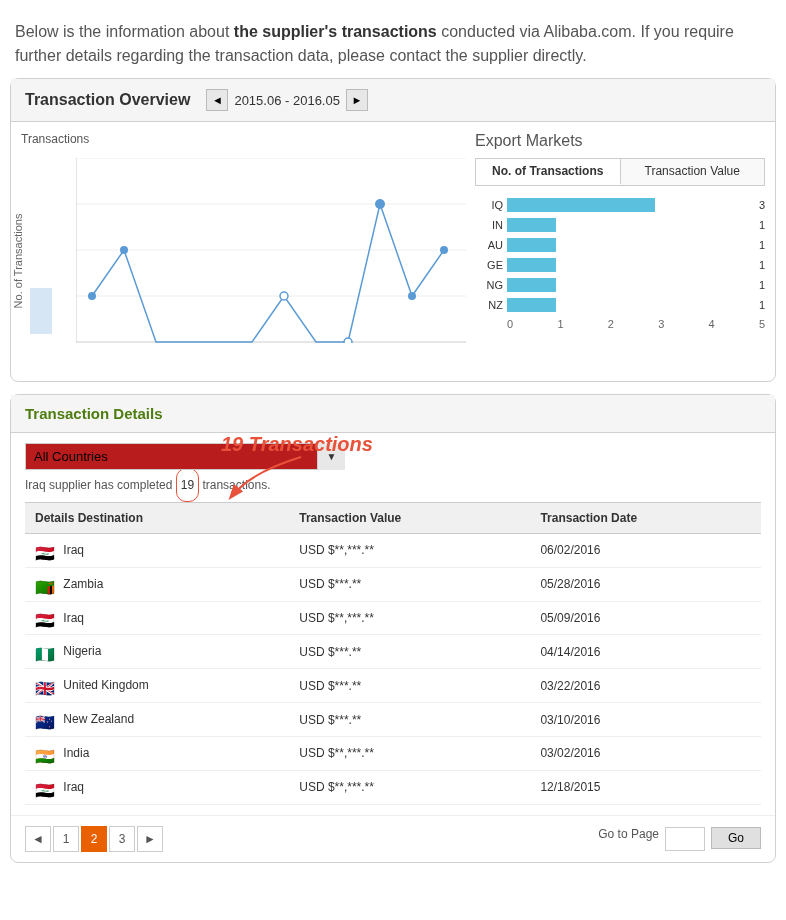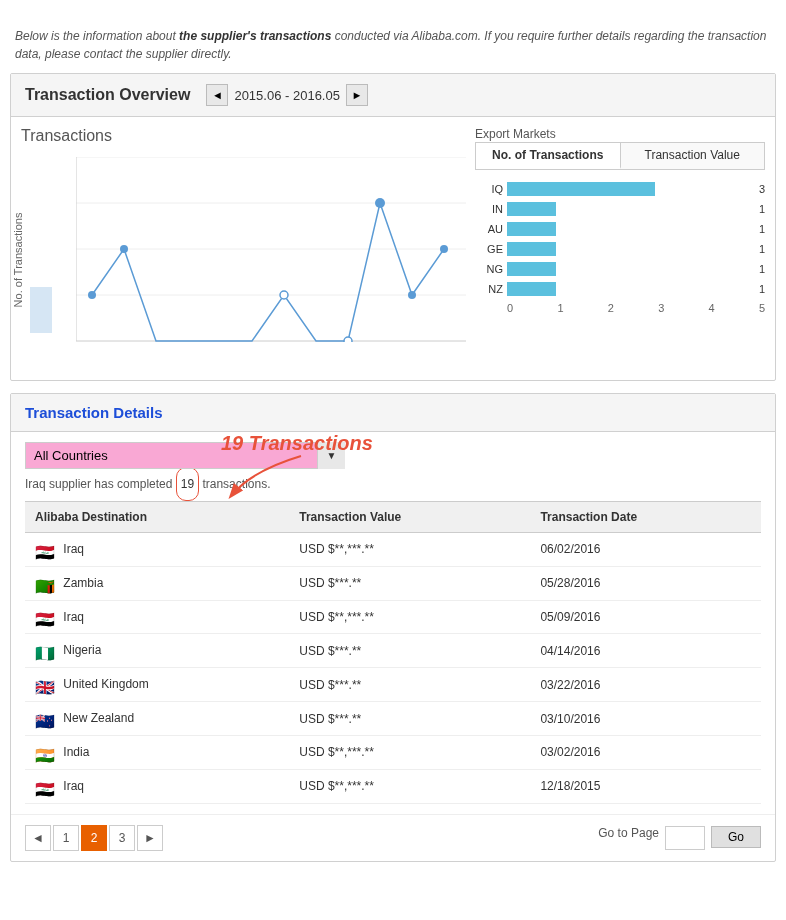--- a/index.html
+++ b/index.html
@@ -1,21 +1,21 @@
 <!DOCTYPE html>
 <html><head>
   <meta charset="utf-8">
   <style>
     * { box-sizing: border-box; margin: 0; padding: 0; }
     body { font-family: Arial, sans-serif; font-size: 13px; color: #333; background: #fff; width: 786px; }
 
-    .intro-text { padding: 27px 15px 10px; font-size: 12px; color: #555; line-height: 1.5; font-style: italic; }
+    .intro-text { padding: 20px 15px 10px; font-size: 16px; color: #555; line-height: 1.5; }
     .intro-text strong { color: #333; }
 
-    .section-box { border: 1px solid #d0d0d0; margin: 0 10px 12px; border-radius: 2px; }
+    .section-box { border: 1px solid #d0d0d0; margin: 0 10px 12px; border-radius: 8px; }
 
     
     .overview-header {
       background: #f5f5f5;
       border-bottom: 1px solid #d0d0d0;
       padding: 10px 14px;
       display: flex;
       align-items: center;
       gap: 10px;
     }
@@ -29,34 +29,34 @@
       font-size: 11px;
       display: flex; align-items: center; justify-content: center;
     }
     .date-range { font-size: 13px; color: #333; }
 
     
     .charts-area { display: flex; padding: 10px; gap: 10px; }
 
     
     .transactions-chart { flex: 1; min-width: 0; }
-    .chart-label-top { font-size: 16px; color: #555; margin-bottom: 4px; }
+    .chart-label-top { font-size: 12px; color: #555; margin-bottom: 4px; }
     .chart-y-label {
       position: absolute;
       left: -50px;
       top: 50%;
       transform: translateY(-50%) rotate(-90deg);
       font-size: 11px;
       color: #666;
       white-space: nowrap;
     }
 
     
     .export-markets { width: 290px; flex-shrink: 0; }
-    .export-title { font-size: 12px; color: #555; margin-bottom: 1px; }
+    .export-title { font-size: 16px; color: #555; margin-bottom: 8px; }
     .export-tabs { display: flex; border: 1px solid #ccc; margin-bottom: 8px; }
     .export-tab {
       flex: 1;
       text-align: center;
       padding: 5px 4px;
       font-size: 12px;
       cursor: pointer;
       background: #f9f9f9;
       border-right: 1px solid #ccc;
     }
@@ -70,26 +70,26 @@
     .bar-fill { height: 100%; background: #5bc0de; }
     .bar-value { font-size: 11px; color: #333; margin-left: 2px; }
     .bar-x-axis { display: flex; justify-content: space-between; padding-left: 32px; font-size: 11px; color: #666; margin-top: 4px; }
 
     
     .details-header {
       background: #f5f5f5;
       border-bottom: 1px solid #d0d0d0;
       padding: 10px 14px;
     }
-    .details-title { font-size: 15px; font-weight: bold; color: #1d4ed8; }
+    .details-title { font-size: 15px; font-weight: bold; color: #4d7c0f; }
 
     .details-body { padding: 10px 14px; }
 
     .filter-row { display: flex; align-items: center; margin-bottom: 8px; }
-    .country-select { width: 320px; padding: 5px 8px; border: 1px solid #ccc; font-size: 13px; appearance: none; background: #f9a8d4; }
+    .country-select { width: 320px; padding: 5px 8px; border: 1px solid #ccc; font-size: 13px; appearance: none; background: #b91c1c; }
     .select-wrapper { position: relative; display: inline-block; }
     .select-arrow {
       position: absolute; right: 0; top: 0; bottom: 0;
       width: 28px;
       background: #e8e8e8;
       border-left: 1px solid #ccc;
       display: flex; align-items: center; justify-content: center;
       pointer-events: none;
       font-size: 10px;
     }
@@ -316,21 +316,21 @@
       </div>
     </div>
 
     <div class="completed-msg">
       <span>Iraq supplier has completed </span><span class="highlight">19</span><span> transactions.</span>
     </div>
 
     <table class="trans-table">
       <thead>
         <tr>
-          <th>Alibaba Destination</th>
+          <th>Details Destination</th>
           <th>Transaction Value</th>
           <th>Transaction Date</th>
         </tr>
       </thead>
       <tbody id="table-body">
           <tr>
     <td>
       <span class="flag">🇮🇶</span>
       <span>Iraq</span>
     </td>

